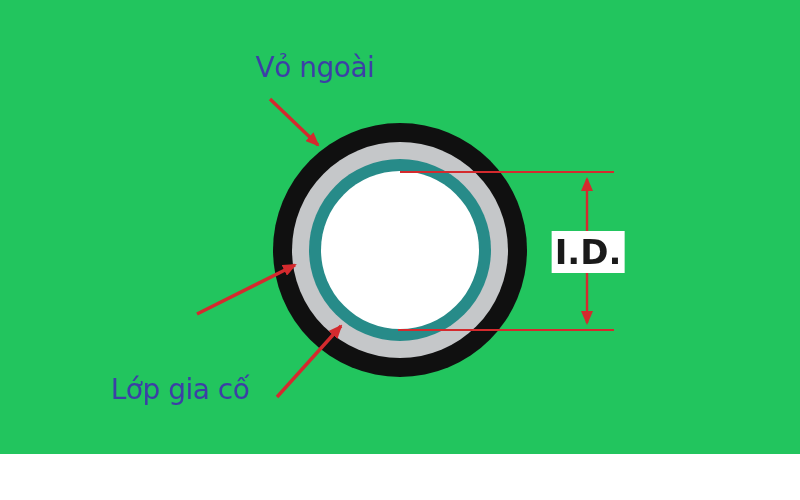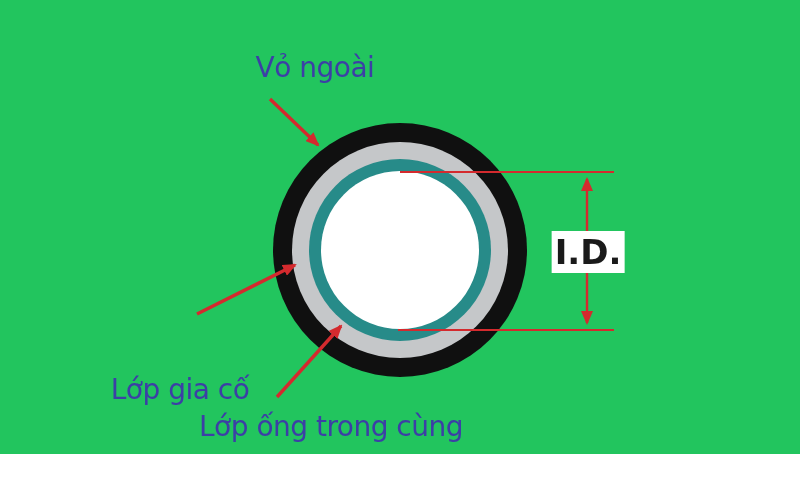--- a/index.html
+++ b/index.html
@@ -73,17 +73,16 @@
 
     <line x1="270" y1="99" x2="318" y2="145" stroke-width="3.4" marker-end="url(#arrowhead-big)" stroke="#d42a2e"></line>
     <line x1="197" y1="314" x2="295" y2="265" stroke-width="3.4" marker-end="url(#arrowhead-big)" stroke="#d42a2e"></line>
     <line x1="277" y1="397" x2="341" y2="326" stroke-width="3.4" marker-end="url(#arrowhead-big)" stroke="#d42a2e"></line>
   </svg>
 
   <div class="layer-label label-outer-cover">Vỏ ngoài</div>
 
   <div class="layer-label label-reinforcement">Lớp gia cố</div>
 
-  <div class="layer-label label-inner-tube">Lớp ống trong cùng</div>
 
   <div class="dim-label">I.D.</div>
 
 </div>
 
 </body></html>

